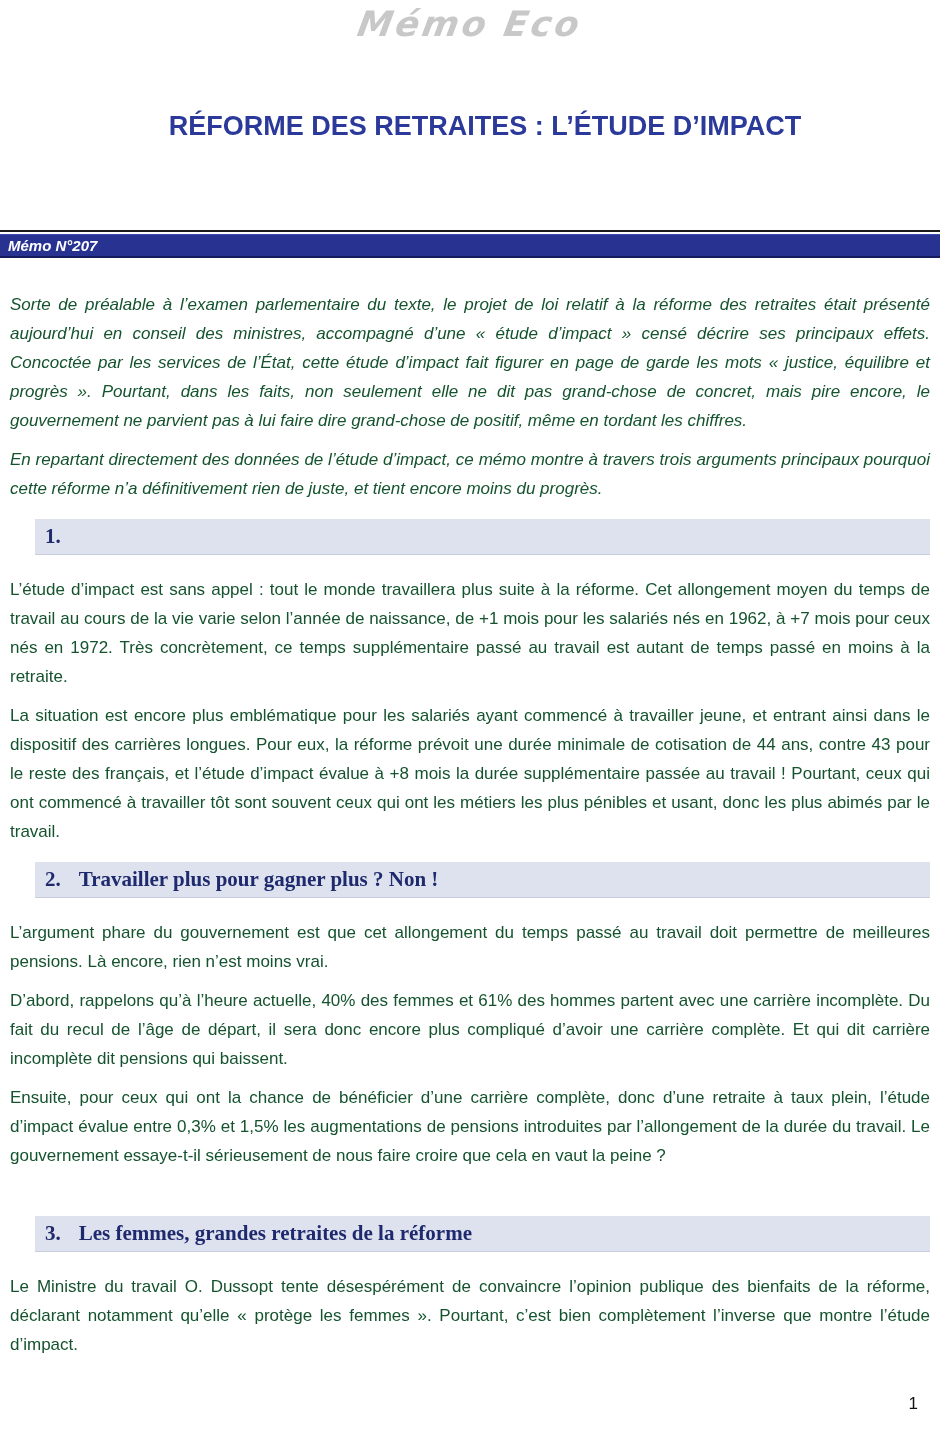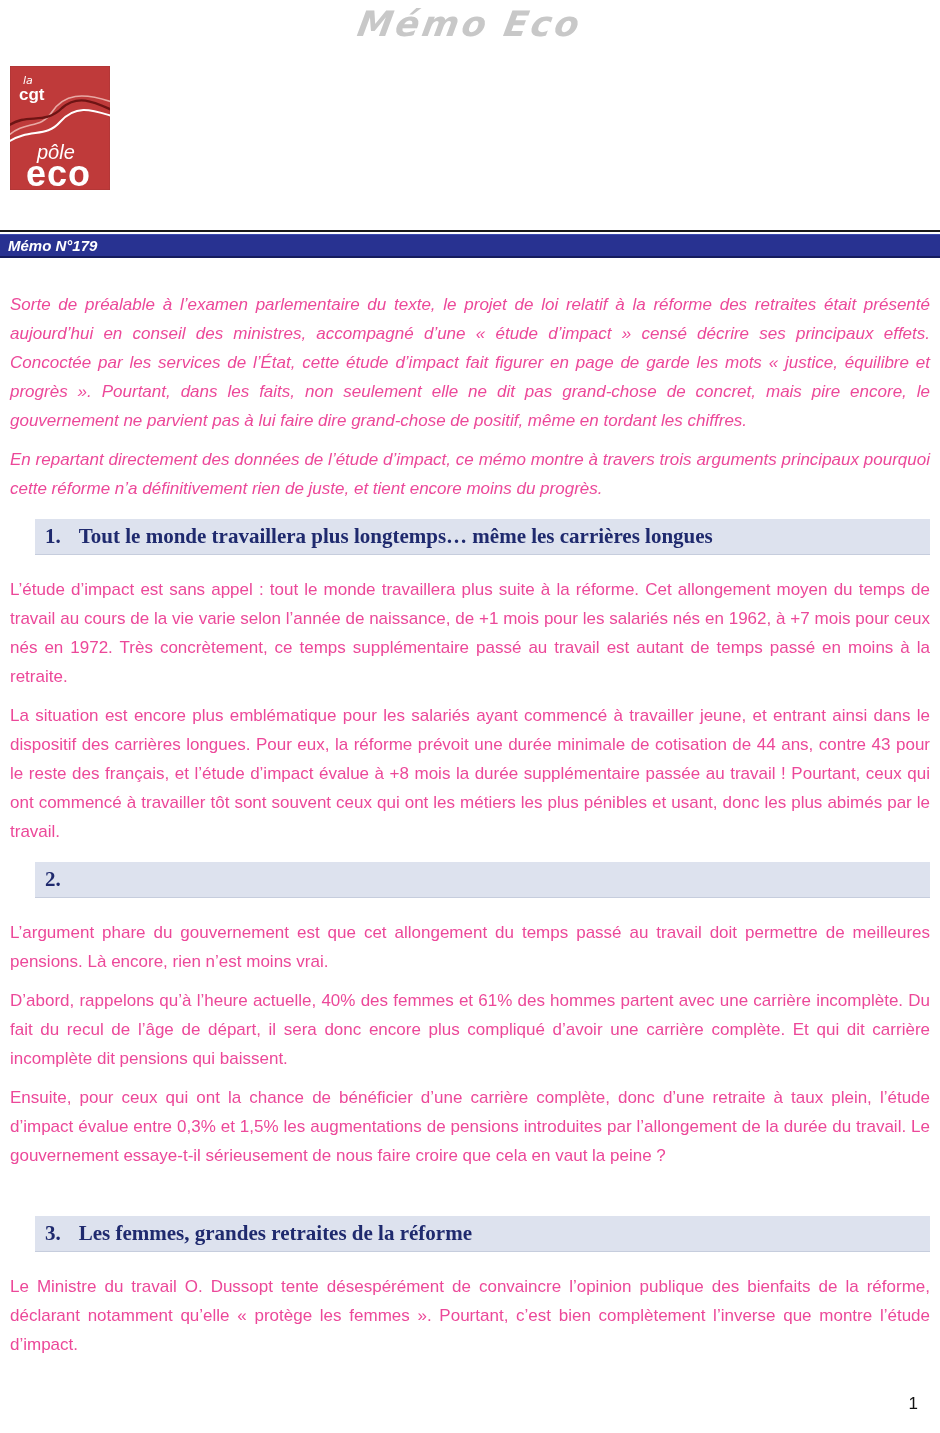--- a/index.html
+++ b/index.html
@@ -34,21 +34,21 @@
   }
   .banner span {
     display:block; padding:2px 0 0 8px;
     font-style:italic; font-weight:bold; font-size:15px; color:#ffffff;
   }
 
   .content { position:absolute; top:280px; left:10px; right:10px; padding-top:10px; }
 
   p.body, p.intro {
     margin:0 0 10px 0; text-align:justify;
-    font-size:17px; line-height:29px; color:#ec4899;
+    font-size:17px; line-height:29px; color:#14532d;
   }
   p.intro { font-style:italic; }
 
   .section-heading {
     display:flex; align-items:center;
     margin:16px 0 20px 25px; height:35px; padding-left:10px;
     background:#dde2ee; border-bottom:1px solid #c6cddd;
     font-family:"Liberation Serif", serif; font-weight:bold;
     font-size:21px; color:#1f2a6e; white-space:nowrap; overflow:hidden;
   }
@@ -60,58 +60,46 @@
     font-size:17px; color:#111111;
   }
 </style>
 </head>
 <body>
 
 <div class="page">
 
   <div class="watermark">Mémo Eco</div>
 
-  <div class="logo">
-    <svg width="100" height="124" viewBox="0 0 100 124" xmlns="http://www.w3.org/2000/svg">
-      <rect x="0" y="0" width="100" height="124" fill="#bf3a3a" stroke="#a83434" stroke-width="1"></rect>
-      <text x="13" y="18" font-family="DejaVu Sans, sans-serif" font-style="italic" font-size="11" fill="#ffffff">la</text>
-      <text x="9" y="34" font-family="Liberation Sans, sans-serif" font-weight="bold" font-size="17" fill="#ffffff">cgt</text>
-      <path d="M-2,70 C16,54 30,64 42,46 C54,28 72,26 102,36" fill="none" stroke="#e8a9a4" stroke-width="1.6"></path>
-      <path d="M-2,60 C18,46 34,60 52,42 C68,28 84,36 102,44" fill="none" stroke="#6e1414" stroke-width="2.4"></path>
-      <path d="M-2,76 C20,62 36,72 50,56 C66,38 82,44 102,50" fill="none" stroke="#ffffff" stroke-width="2"></path>
-      <text x="27" y="93" font-family="Liberation Sans, sans-serif" font-style="italic" font-size="20" fill="#ffffff">pôle</text>
-      <text x="16" y="120" font-family="Liberation Sans, sans-serif" font-weight="bold" font-size="36" letter-spacing="1" fill="#ffffff">eco</text>
-    </svg>
-  </div>
 
   <h1 class="title">
-    <br>
+    <span>RÉFORME DES RETRAITES : L’ÉTUDE D’IMPACT</span><br>
     <br>
   </h1>
 
   <div class="rule"></div>
 
   <div class="banner">
-    <span>Mémo N°179</span>
+    <span>Mémo N°207</span>
   </div>
 
   <div class="content">
 
     <p class="intro">Sorte de préalable à l’examen parlementaire du texte, le projet de loi relatif à la réforme des retraites était présenté aujourd’hui en conseil des ministres, accompagné d’une « étude d’impact » censé décrire ses principaux effets. Concoctée par les services de l’État, cette étude d’impact fait figurer en page de garde les mots « justice, équilibre et progrès ». Pourtant, dans les faits, non seulement elle ne dit pas grand-chose de concret, mais pire encore, le gouvernement ne parvient pas à lui faire dire grand-chose de positif, même en tordant les chiffres.</p>
     <p class="intro">En repartant directement des données de l’étude d’impact, ce mémo montre à travers trois arguments principaux pourquoi cette réforme n’a définitivement rien de juste, et tient encore moins du progrès.</p>
 
     <div class="section-heading">
       <span class="num">1.</span>
-      <span>Tout le monde travaillera plus longtemps… même les carrières longues</span>
     </div>
     <p class="body">L’étude d’impact est sans appel : tout le monde travaillera plus suite à la réforme. Cet allongement moyen du temps de travail au cours de la vie varie selon l’année de naissance, de +1 mois pour les salariés nés en 1962, à +7 mois pour ceux nés en 1972. Très concrètement, ce temps supplémentaire passé au travail est autant de temps passé en moins à la retraite.</p>
     <p class="body">La situation est encore plus emblématique pour les salariés ayant commencé à travailler jeune, et entrant ainsi dans le dispositif des carrières longues. Pour eux, la réforme prévoit une durée minimale de cotisation de 44 ans, contre 43 pour le reste des français, et l’étude d’impact évalue à +8 mois la durée supplémentaire passée au travail ! Pourtant, ceux qui ont commencé à travailler tôt sont souvent ceux qui ont les métiers les plus pénibles et usant, donc les plus abimés par le travail.</p>
 
     <div class="section-heading">
       <span class="num">2.</span>
+      <span>Travailler plus pour gagner plus ? Non !</span>
     </div>
     <p class="body">L’argument phare du gouvernement est que cet allongement du temps passé au travail doit permettre de meilleures pensions. Là encore, rien n’est moins vrai.</p>
     <p class="body">D’abord, rappelons qu’à l’heure actuelle, 40% des femmes et 61% des hommes partent avec une carrière incomplète. Du fait du recul de l’âge de départ, il sera donc encore plus compliqué d’avoir une carrière complète. Et qui dit carrière incomplète dit pensions qui baissent.</p>
     <p class="body">Ensuite, pour ceux qui ont la chance de bénéficier d’une carrière complète, donc d’une retraite à taux plein, l’étude d’impact évalue entre 0,3% et 1,5% les augmentations de pensions introduites par l’allongement de la durée du travail. Le gouvernement essaye-t-il sérieusement de nous faire croire que cela en vaut la peine ?</p>
 
     <div class="section-heading gap-before">
       <span class="num">3.</span>
       <span>Les femmes, grandes retraites de la réforme</span>
     </div>
     <p class="body">Le Ministre du travail O. Dussopt tente désespérément de convaincre l’opinion publique des bienfaits de la réforme, déclarant notamment qu’elle « protège les femmes ». Pourtant, c’est bien complètement l’inverse que montre l’étude d’impact.</p>

